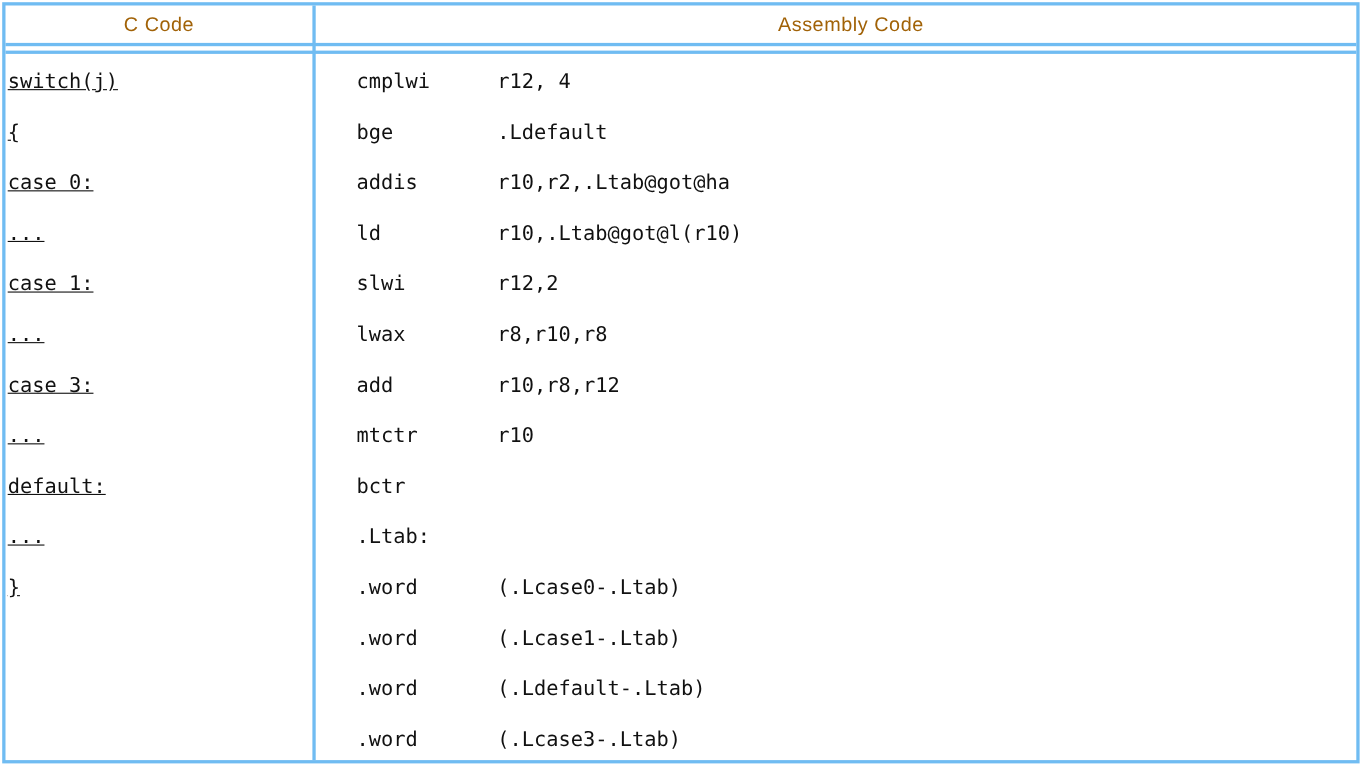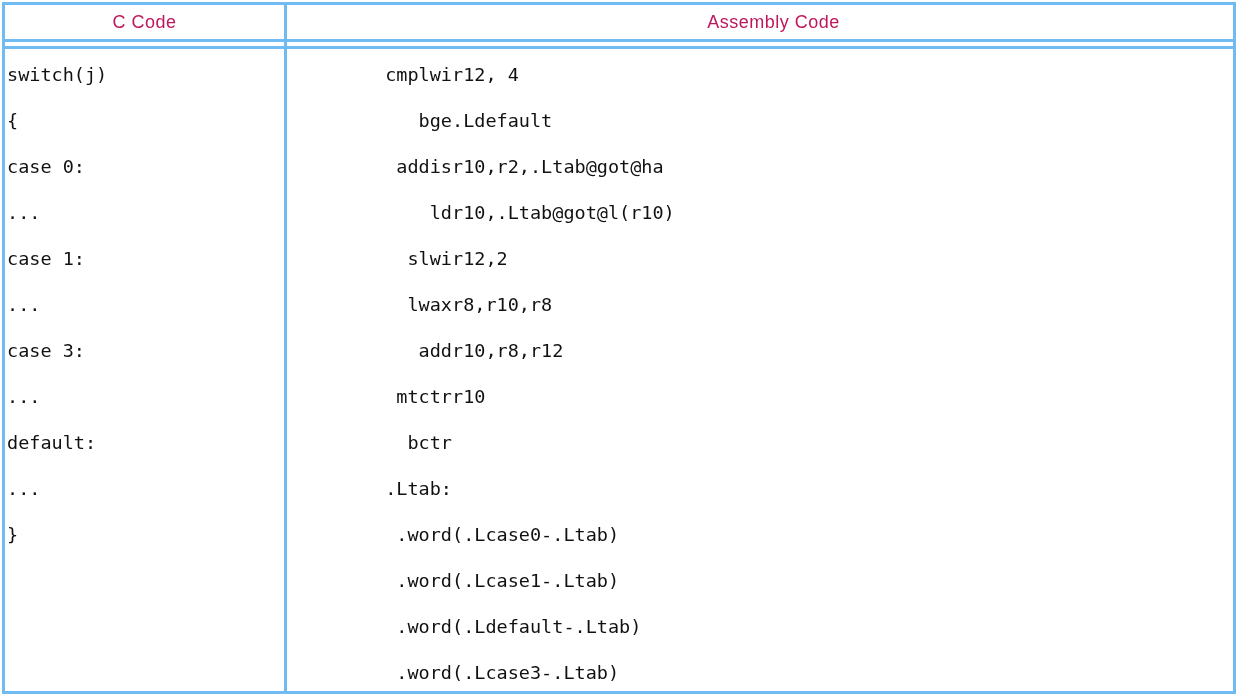--- a/index.html
+++ b/index.html
@@ -33,21 +33,21 @@
     display: flex;
     height: 34px;
     border-bottom: 3px solid #70bcf2;
   }
   .header-cell {
     line-height: 34px;
     text-align: center;
     font-family: "Liberation Sans", sans-serif;
     font-size: 18px;
     letter-spacing: 0.5px;
-    color: #be185d;
+    color: #a16207;
     white-space: nowrap;
     overflow: hidden;
   }
   .col-c    { width: 279px; flex: 0 0 279px; }
   .col-gap  { width: 3px;  flex: 0 0 3px; }
   .col-asm  { flex: 1 1 auto; margin-left: 27px; }
   .body-row {
     display: flex;
     margin-top: 4px;              
     border-top: 3px solid #70bcf2;
@@ -56,27 +56,26 @@
   }
   .cell {
     padding-top: 3px;
     font-family: "DejaVu Sans Mono", monospace;
     font-size: 18.5px;
     line-height: 46px;
     color: #111111;
     white-space: pre;
     overflow: hidden;
   }
-  .c-cell   { padding-left: 2px; }
+  .c-cell   { padding-left: 2px; text-decoration: underline; }
   .asm-cell { padding-left: 8px; }
   .code-line { height: 46px; }
   .mnemonic {
     display: inline-block;
     width: 128px;
-    text-align: right;
   }
 </style>
 </head>
 <body>
 
 <div class="code-table">
   <div class="vrule"></div>
 
   <div class="header-row">
     <div class="header-cell col-c">C Code</div>

